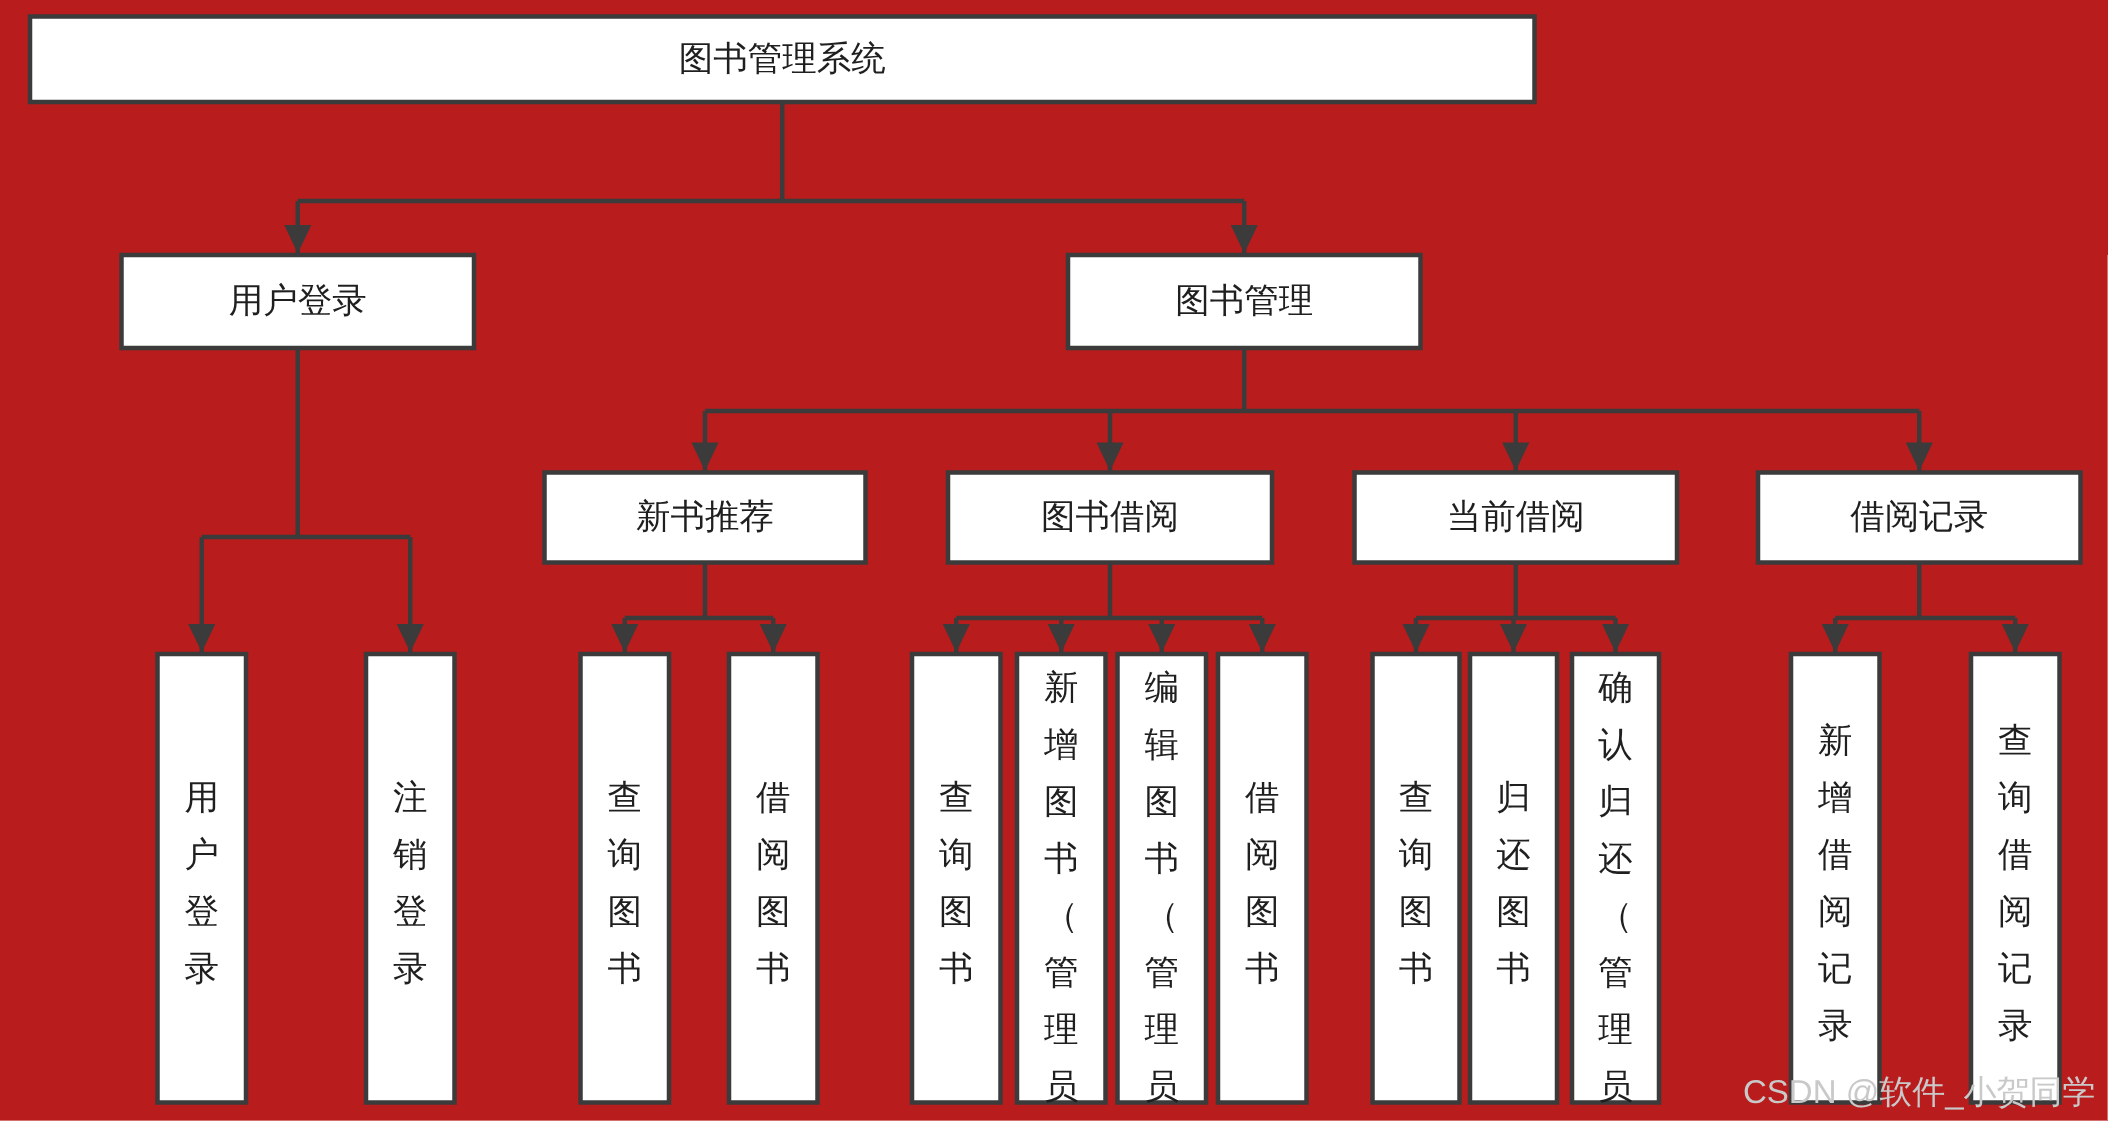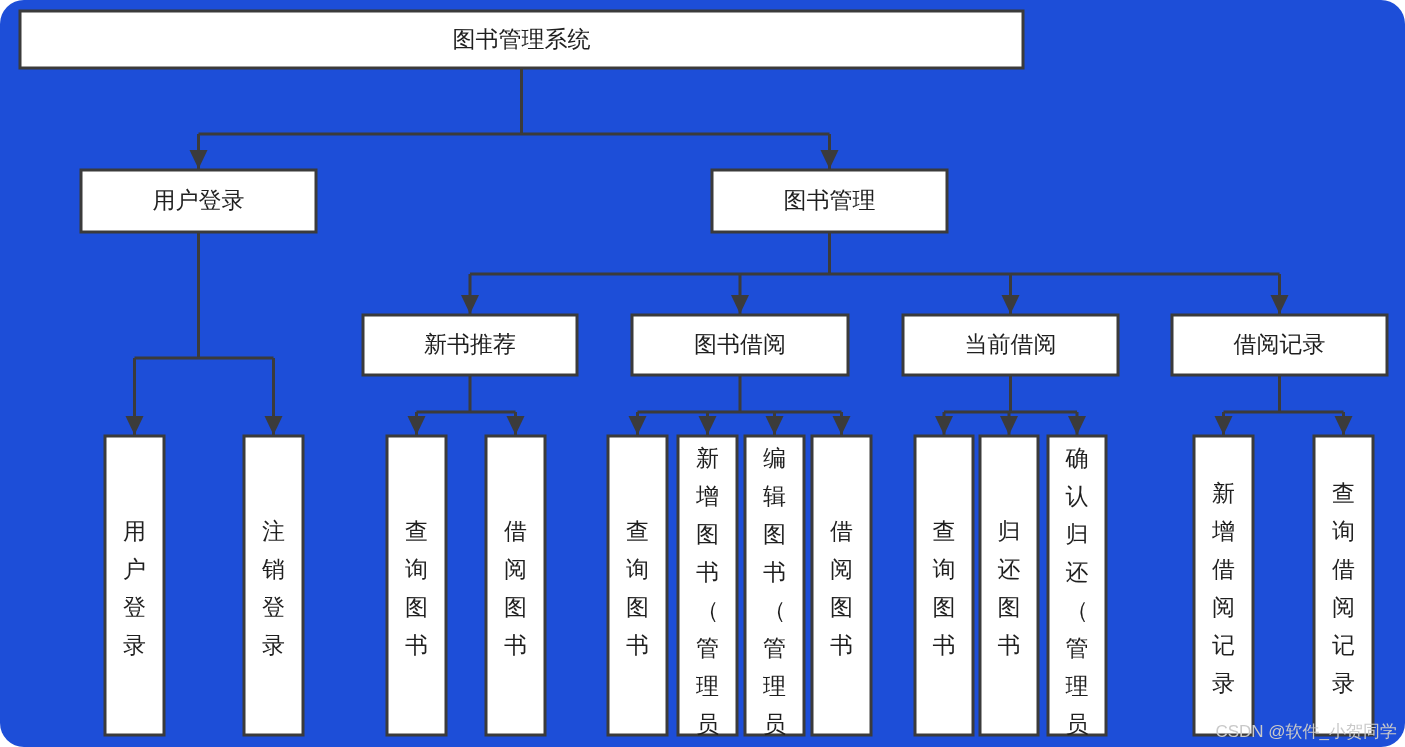--- a/index.html
+++ b/index.html
@@ -1,28 +1,28 @@
 <!DOCTYPE html>
 <html><head>
 <meta charset="utf-8">
 <style>
   html,body{margin:0;padding:0;background:#ffffff;}
   body{width:1405px;height:747px;overflow:hidden;
        font-family:"Liberation Sans","DejaVu Sans",sans-serif;}
-  #diagram-root{position:relative;width:1405px;height:747px;background:#1d4ed8;border-radius:24px;}
+  #diagram-root{position:relative;width:1405px;height:747px;background:#b91c1c;}
   svg{display:block;position:absolute;left:0;top:0;}
   .node-box{fill:#ffffff;stroke:#3b3b3b;stroke-width:3;}
   .edge{stroke:#3b3b3b;stroke-width:3;fill:none;}
   .arrow-head{fill:#3b3b3b;stroke:none;}
   .node-label{fill:#1f1f1f;font-family:"Liberation Sans","DejaVu Sans",sans-serif;
               font-size:23px;text-anchor:middle;dominant-baseline:middle;}
   .node-label-v{fill:#1f1f1f;font-family:"Liberation Sans","DejaVu Sans",sans-serif;
                 font-size:23px;text-anchor:middle;}
   .watermark{position:absolute;right:8px;bottom:4px;color:#c9c9c9;
-             font-size:17px;font-family:"Liberation Sans","DejaVu Sans",sans-serif;
+             font-size:22px;font-family:"Liberation Sans","DejaVu Sans",sans-serif;
              white-space:nowrap;pointer-events:none;}
 </style>
 </head>
 <body>
 
 <div id="diagram-root">
   <svg id="chart-svg" width="1405" height="747" viewBox="0 0 1405 747">
       <line x1="521.5" y1="68" x2="521.5" y2="134" class="edge"></line>
       <line x1="198.5" y1="134" x2="829.5" y2="134" class="edge"></line>
       <line x1="198.5" y1="134" x2="198.5" y2="169" class="edge"></line>

